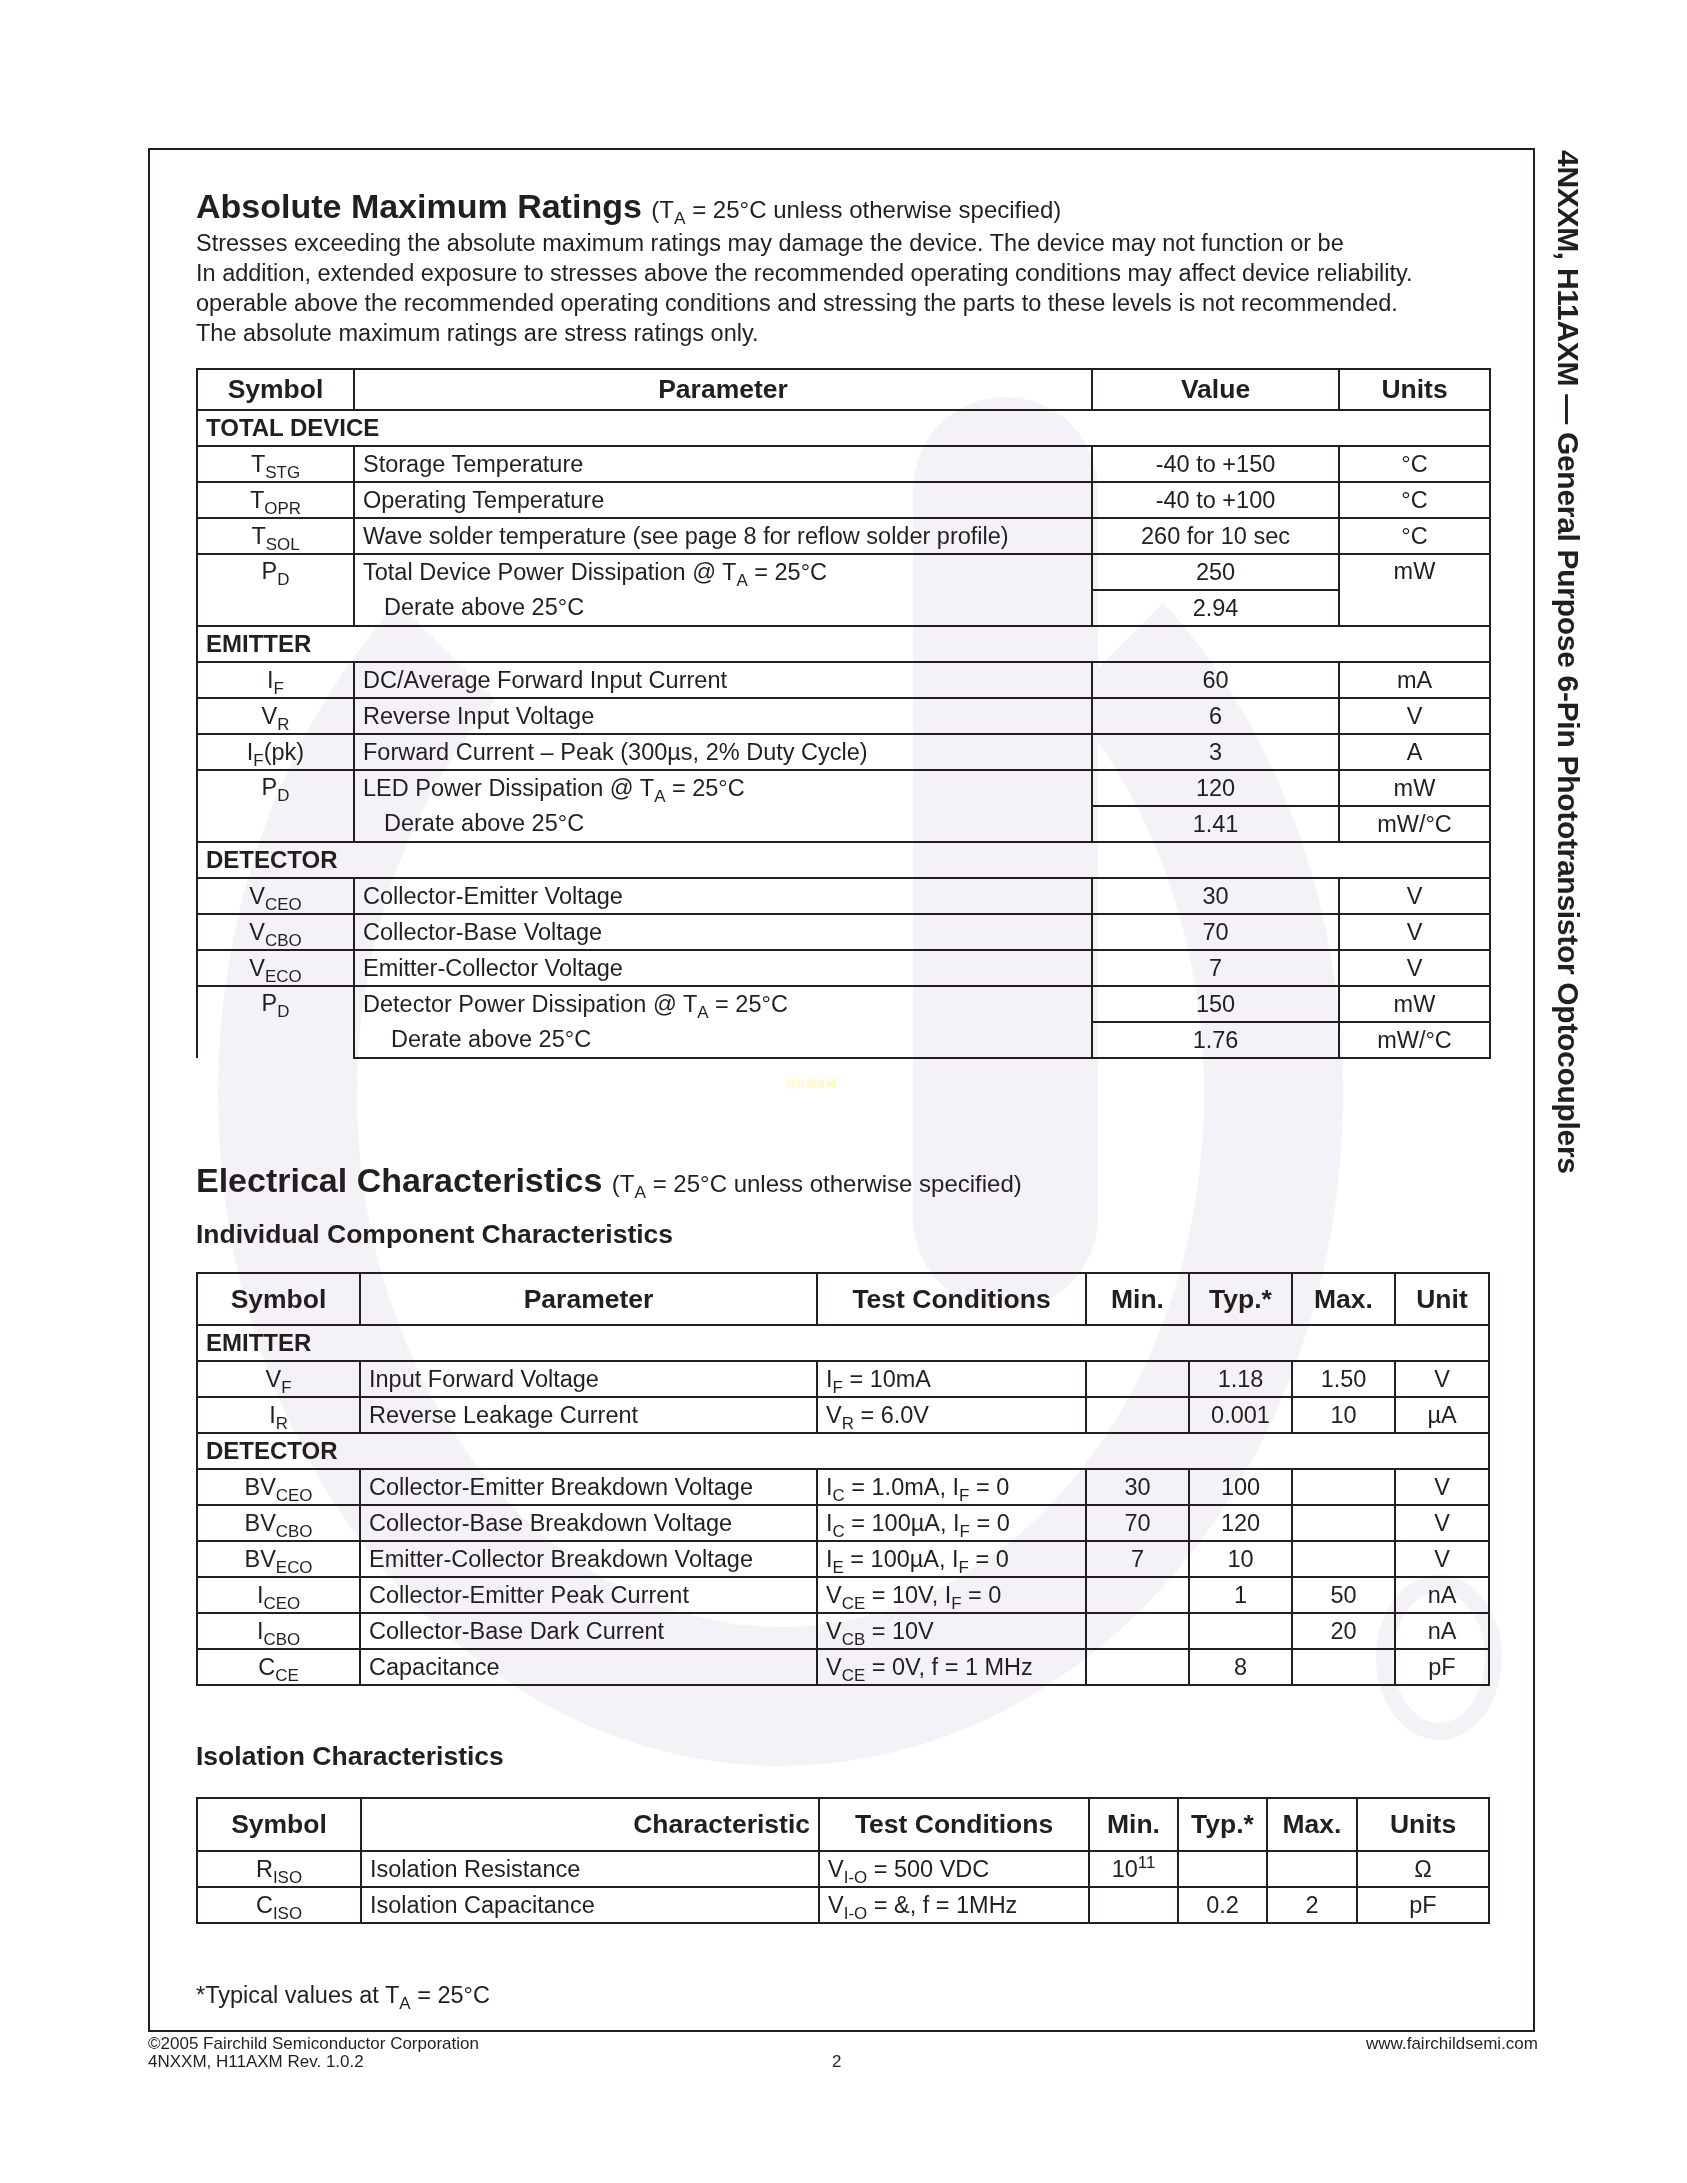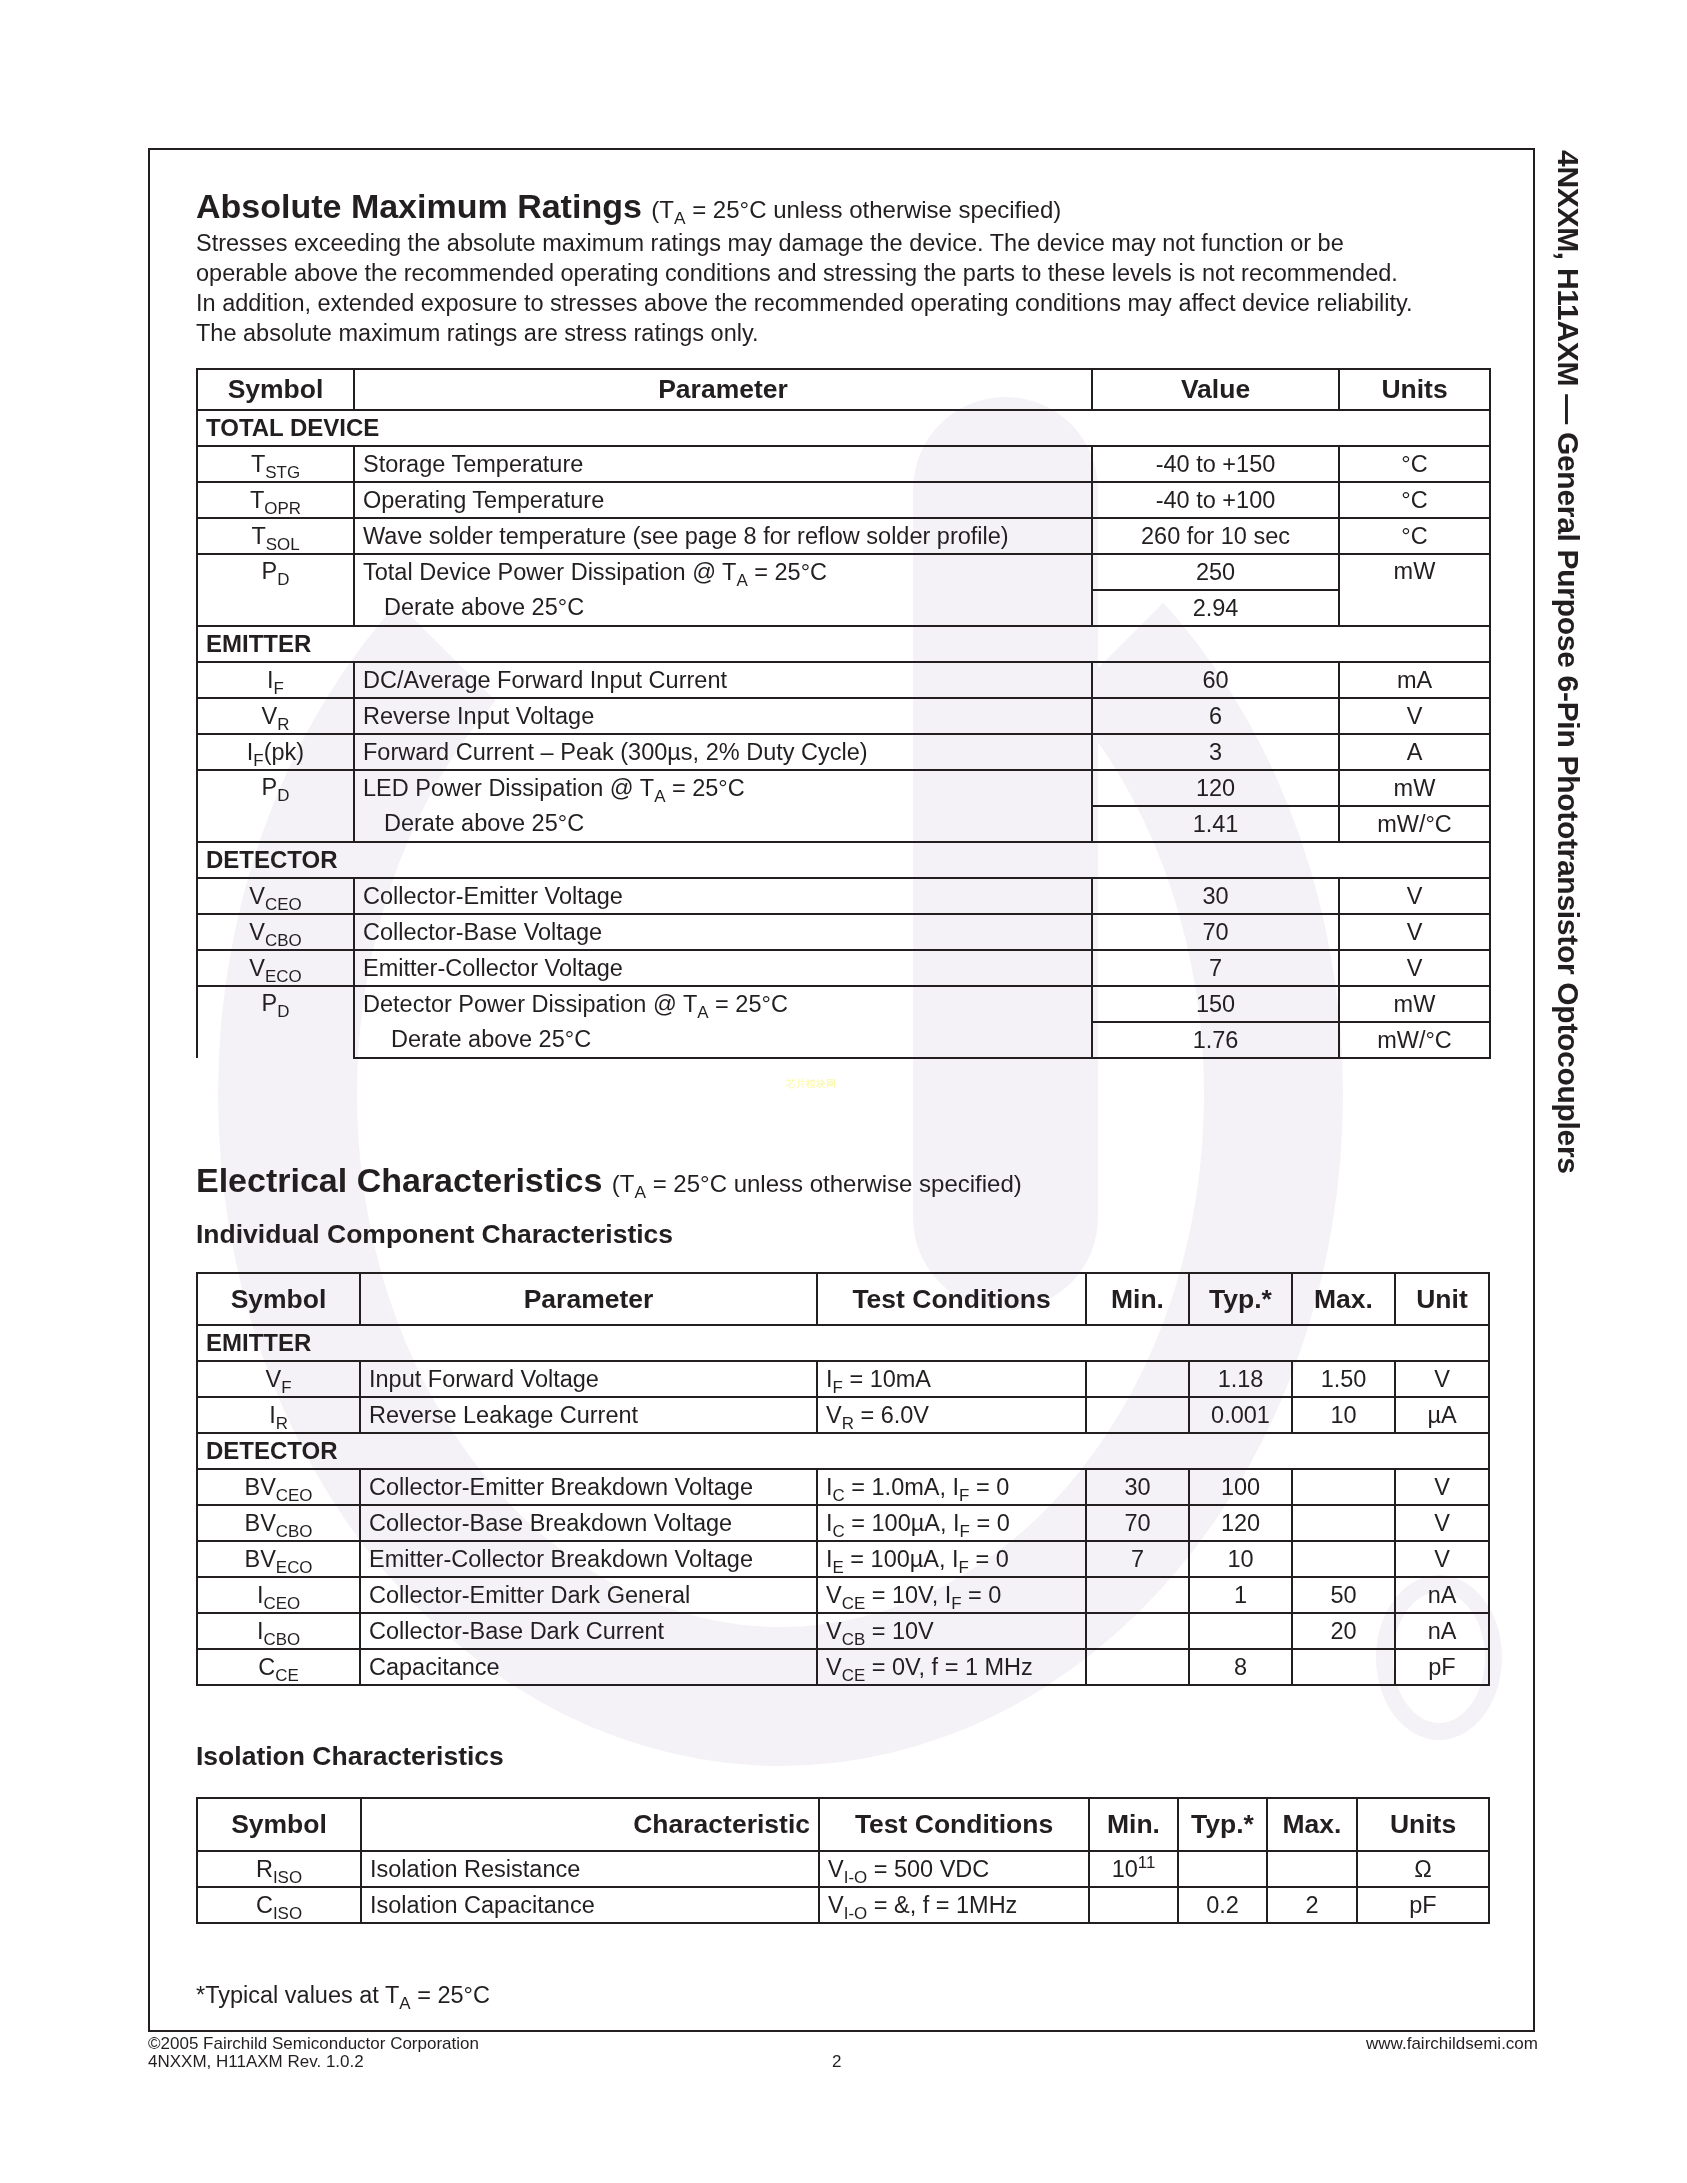--- a/index.html
+++ b/index.html
@@ -44,22 +44,22 @@
 
 <div class="side-title">4NXXM, H11AXM — General Purpose 6-Pin Phototransistor Optocouplers</div>
 
 <h2 style="left:196px; top:187px;">
   <span>Absolute Maximum Ratings</span>
   <span class="cond"><span>(T</span><sub>A</sub><span> = 25°C unless otherwise specified)</span></span>
 </h2>
 
 <div class="para">
   <div>Stresses exceeding the absolute maximum ratings may damage the device. The device may not function or be</div>
+  <div>In addition, extended exposure to stresses above the recommended operating conditions may affect device reliability.</div>
   <div>operable above the recommended operating conditions and stressing the parts to these levels is not recommended.</div>
-  <div>In addition, extended exposure to stresses above the recommended operating conditions may affect device reliability.</div>
   <div>The absolute maximum ratings are stress ratings only.</div>
 </div>
 
 <table style="left:196px; top:368px; width:1292px;">
   <colgroup>
       <col style="width:157px">
       <col style="width:738px">
       <col style="width:247px">
       <col style="width:151px">
     </colgroup>
@@ -242,21 +242,21 @@
     <td class="sym"><span>BV</span><sub>ECO</sub></td>
     <td>Emitter-Collector Breakdown Voltage</td>
     <td><span>I</span><sub>E</sub><span> = 100µA, </span><span>I</span><sub>F</sub><span> = 0</span></td>
     <td class="c">7</td>
     <td class="c">10</td>
     <td class="c"></td>
     <td class="c">V</td>
   </tr>
   <tr>
     <td class="sym"><span>I</span><sub>CEO</sub></td>
-    <td>Collector-Emitter Dark General</td>
+    <td>Collector-Emitter Peak Current</td>
     <td><span>V</span><sub>CE</sub><span> = 10V, </span><span>I</span><sub>F</sub><span> = 0</span></td>
     <td class="c"></td>
     <td class="c">1</td>
     <td class="c">50</td>
     <td class="c">nA</td>
   </tr>
   <tr>
     <td class="sym"><span>I</span><sub>CBO</sub></td>
     <td>Collector-Base Dark Current</td>
     <td><span>V</span><sub>CB</sub><span> = 10V</span></td>

